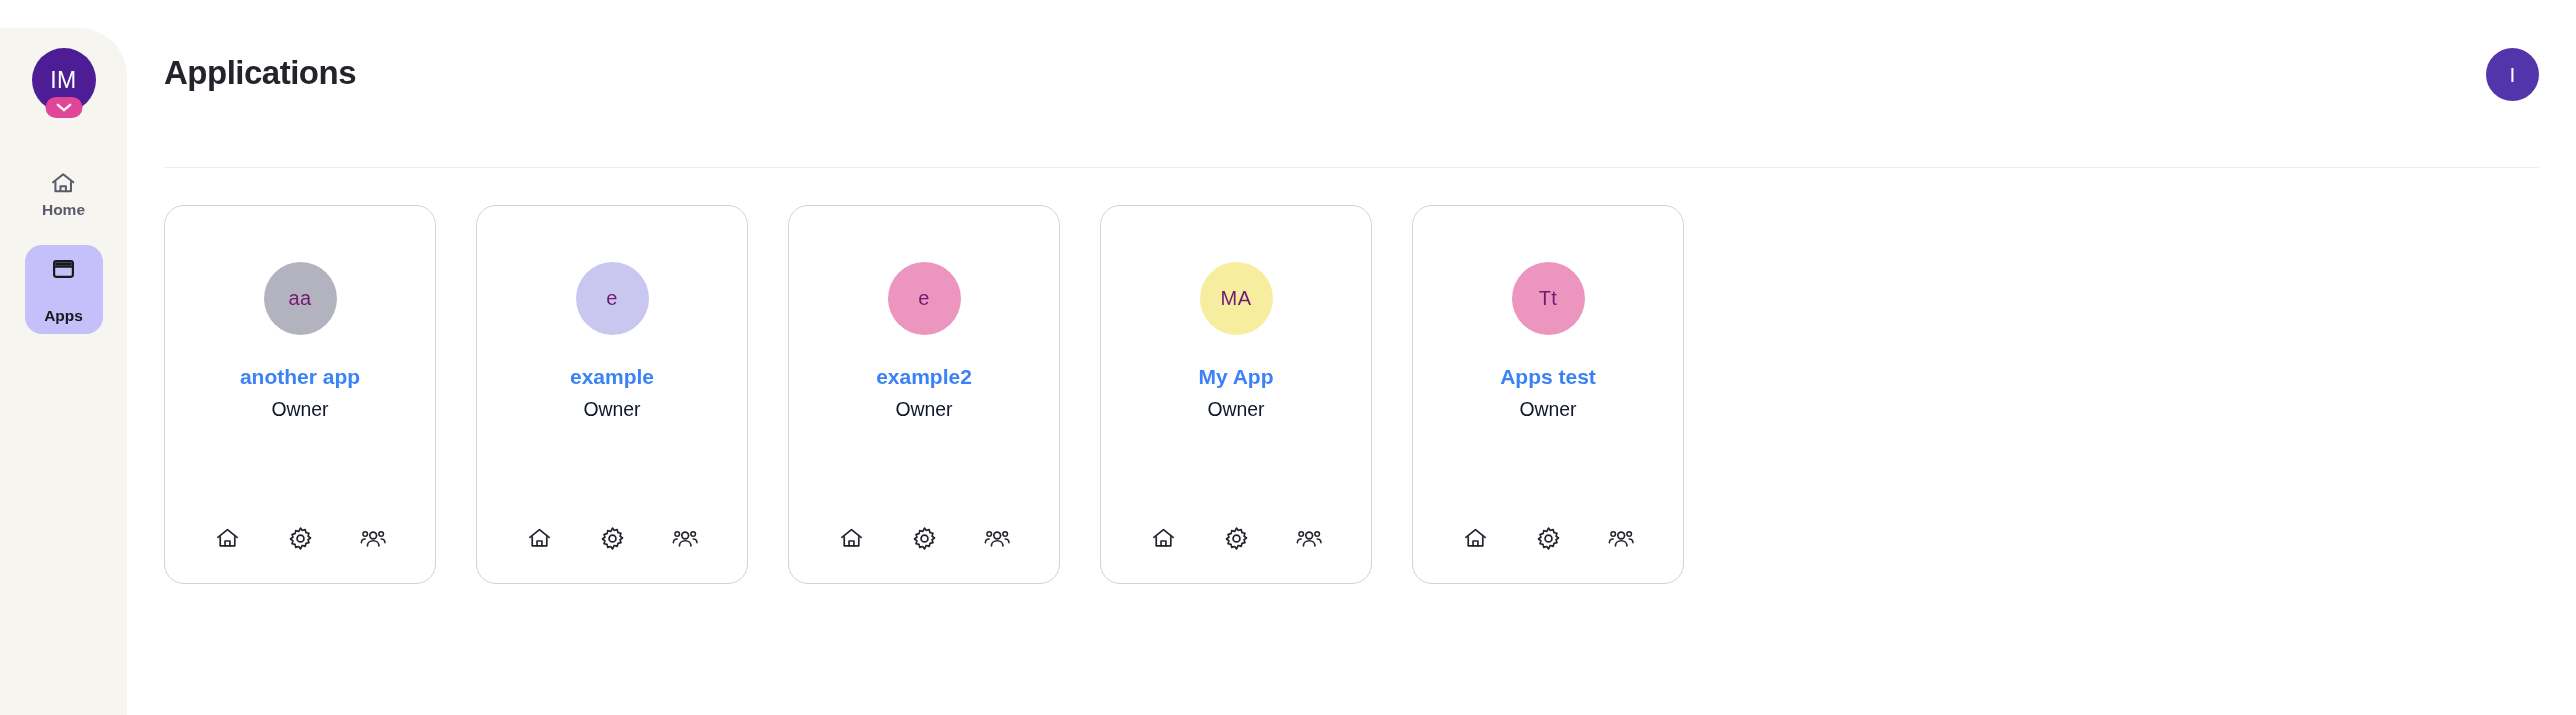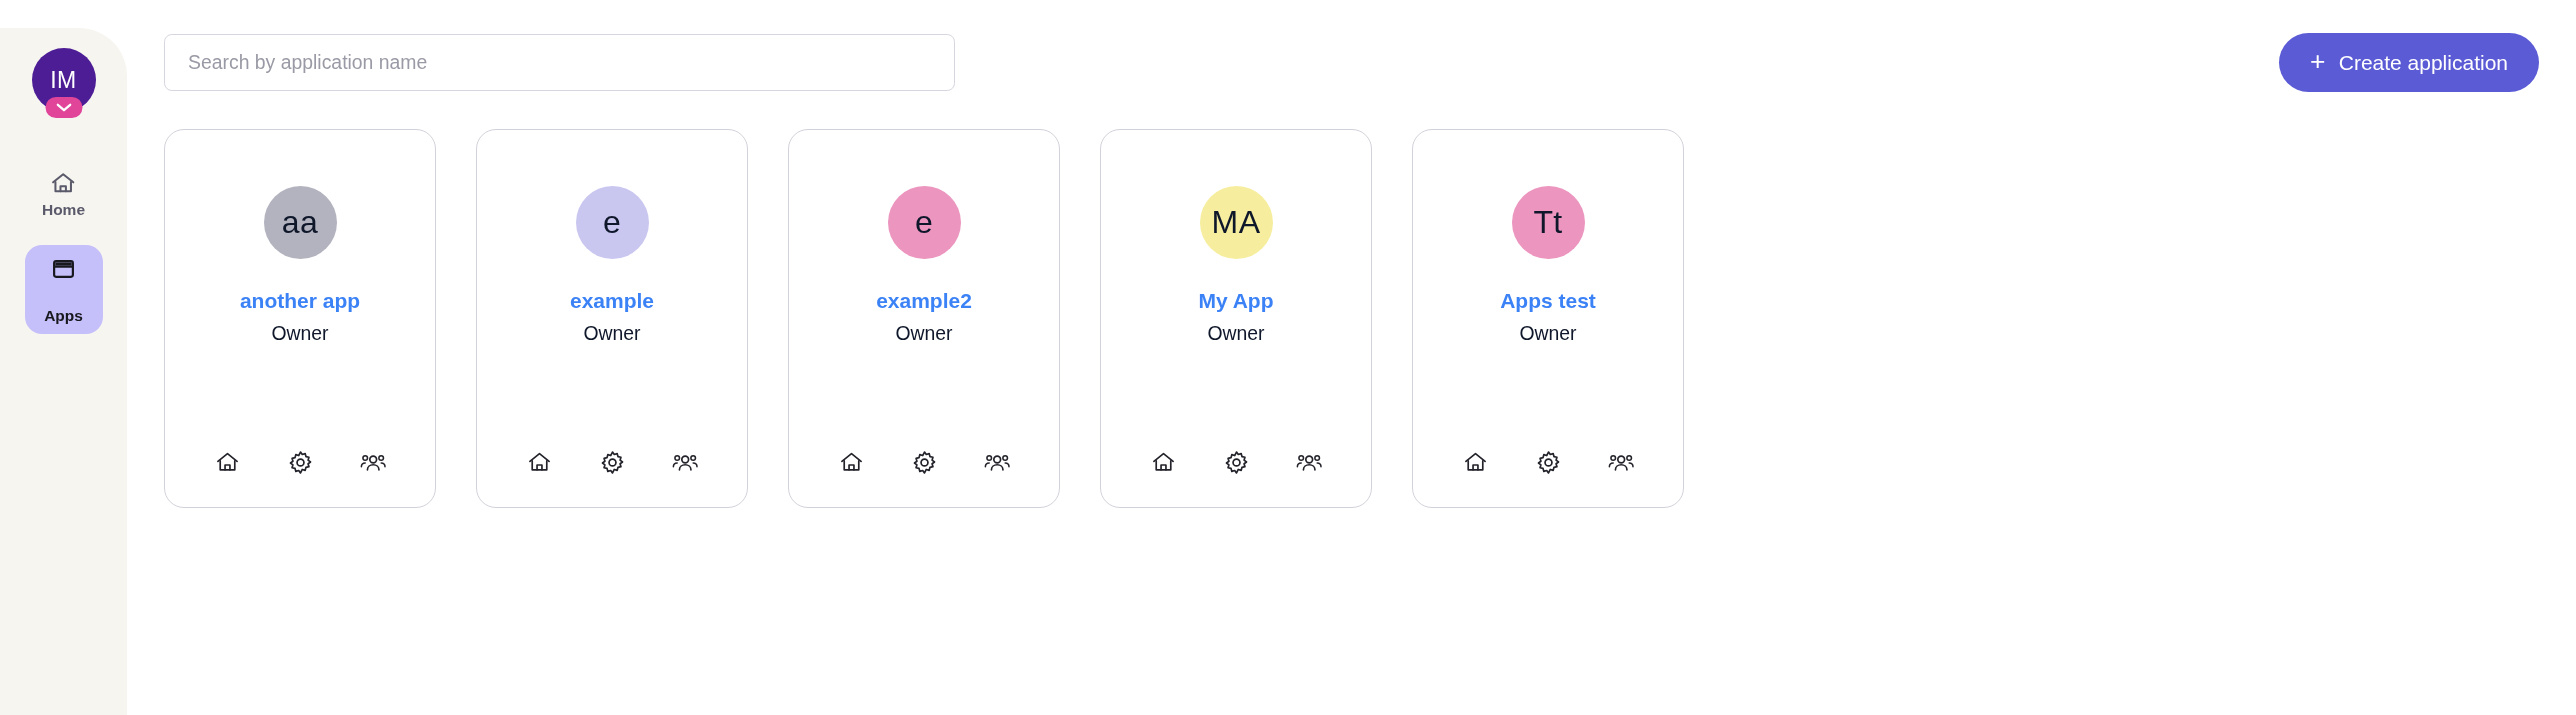--- a/index.html
+++ b/index.html
@@ -202,22 +202,22 @@
     position: relative;
   }
 
   .app-avatar {
     width: 73px;
     height: 73px;
     border-radius: 50%;
     display: flex;
     align-items: center;
     justify-content: center;
-    color: #0f172a;
-    font-size: 32px;
+    color: #701a75;
+    font-size: 20px;
     font-weight: 400;
     letter-spacing: 0.4px;
   }
 
   .app-name {
     margin-top: 31px;
     font-size: 21px;
     font-weight: 700;
     color: #3b82f6;
     line-height: 1;
@@ -287,29 +287,25 @@
         <path d="M5.5 5.5h21v4.2h-21z" fill="#18181f"></path>
       </svg>
     </span>
     <span class="nav-label">Apps</span>
   </div>
 
 </div>
 
 <div id="main">
 
-
-  <div id="toolbar">
-    <input id="search-input" type="text" placeholder="Search by application name" style="">
-
-    <button id="create-app-button">
-      <span class="plus-glyph">+</span>
-      <span>Create application</span>
-    </button>
+  <div id="header">
+    <h1 id="page-title">Applications</h1>
+    <div id="user-avatar">I</div>
   </div>
+
 
   <div id="cards-row">
       <div class="app-card">
         <div class="app-avatar" style="background: rgb(179, 179, 191);">aa</div>
         <div class="app-name">another app</div>
         <div class="app-role">Owner</div>
         <div class="card-actions">
           <span class="card-action-icon">
             <svg width="25" height="23" viewBox="0 0 32 30" fill="none">
               <path d="M3.5 13.5L16 3.5l12.5 10" stroke="#23232b" stroke-width="2.2" stroke-linecap="round" stroke-linejoin="round"></path>

